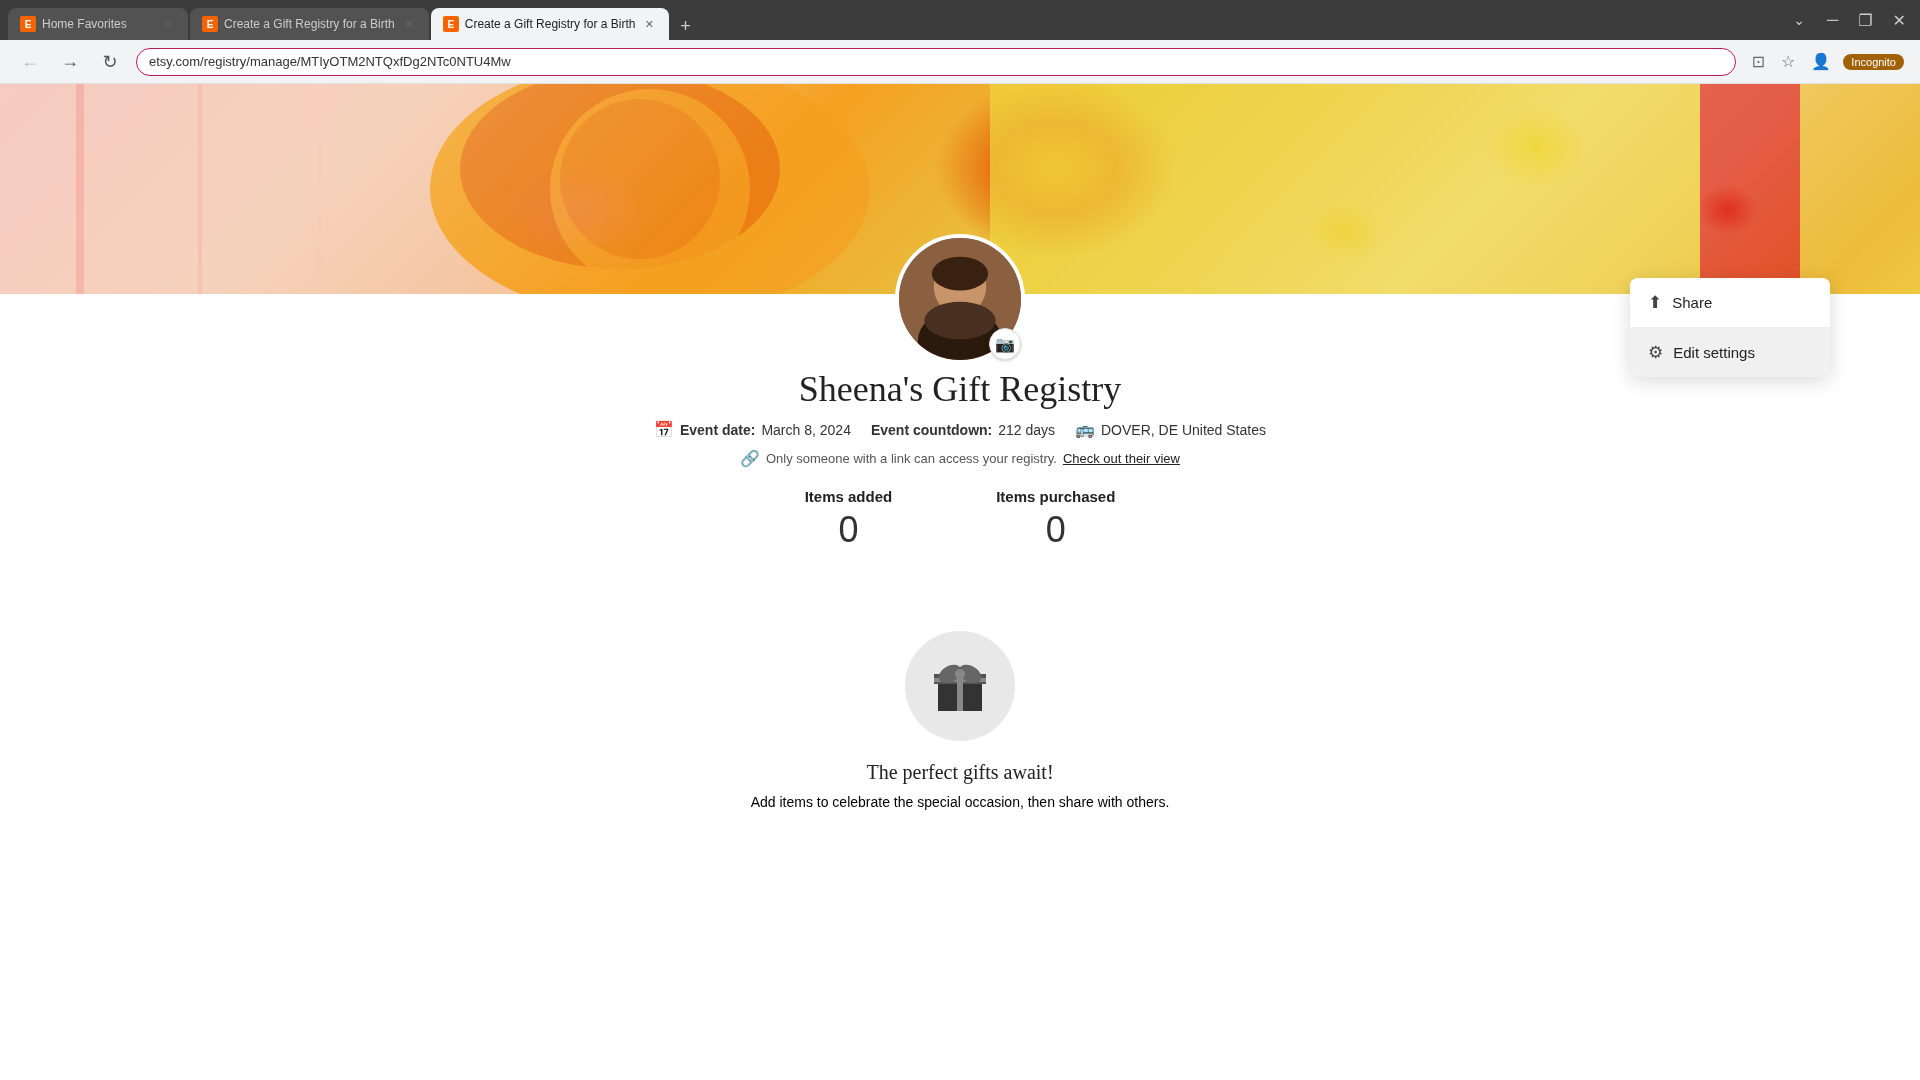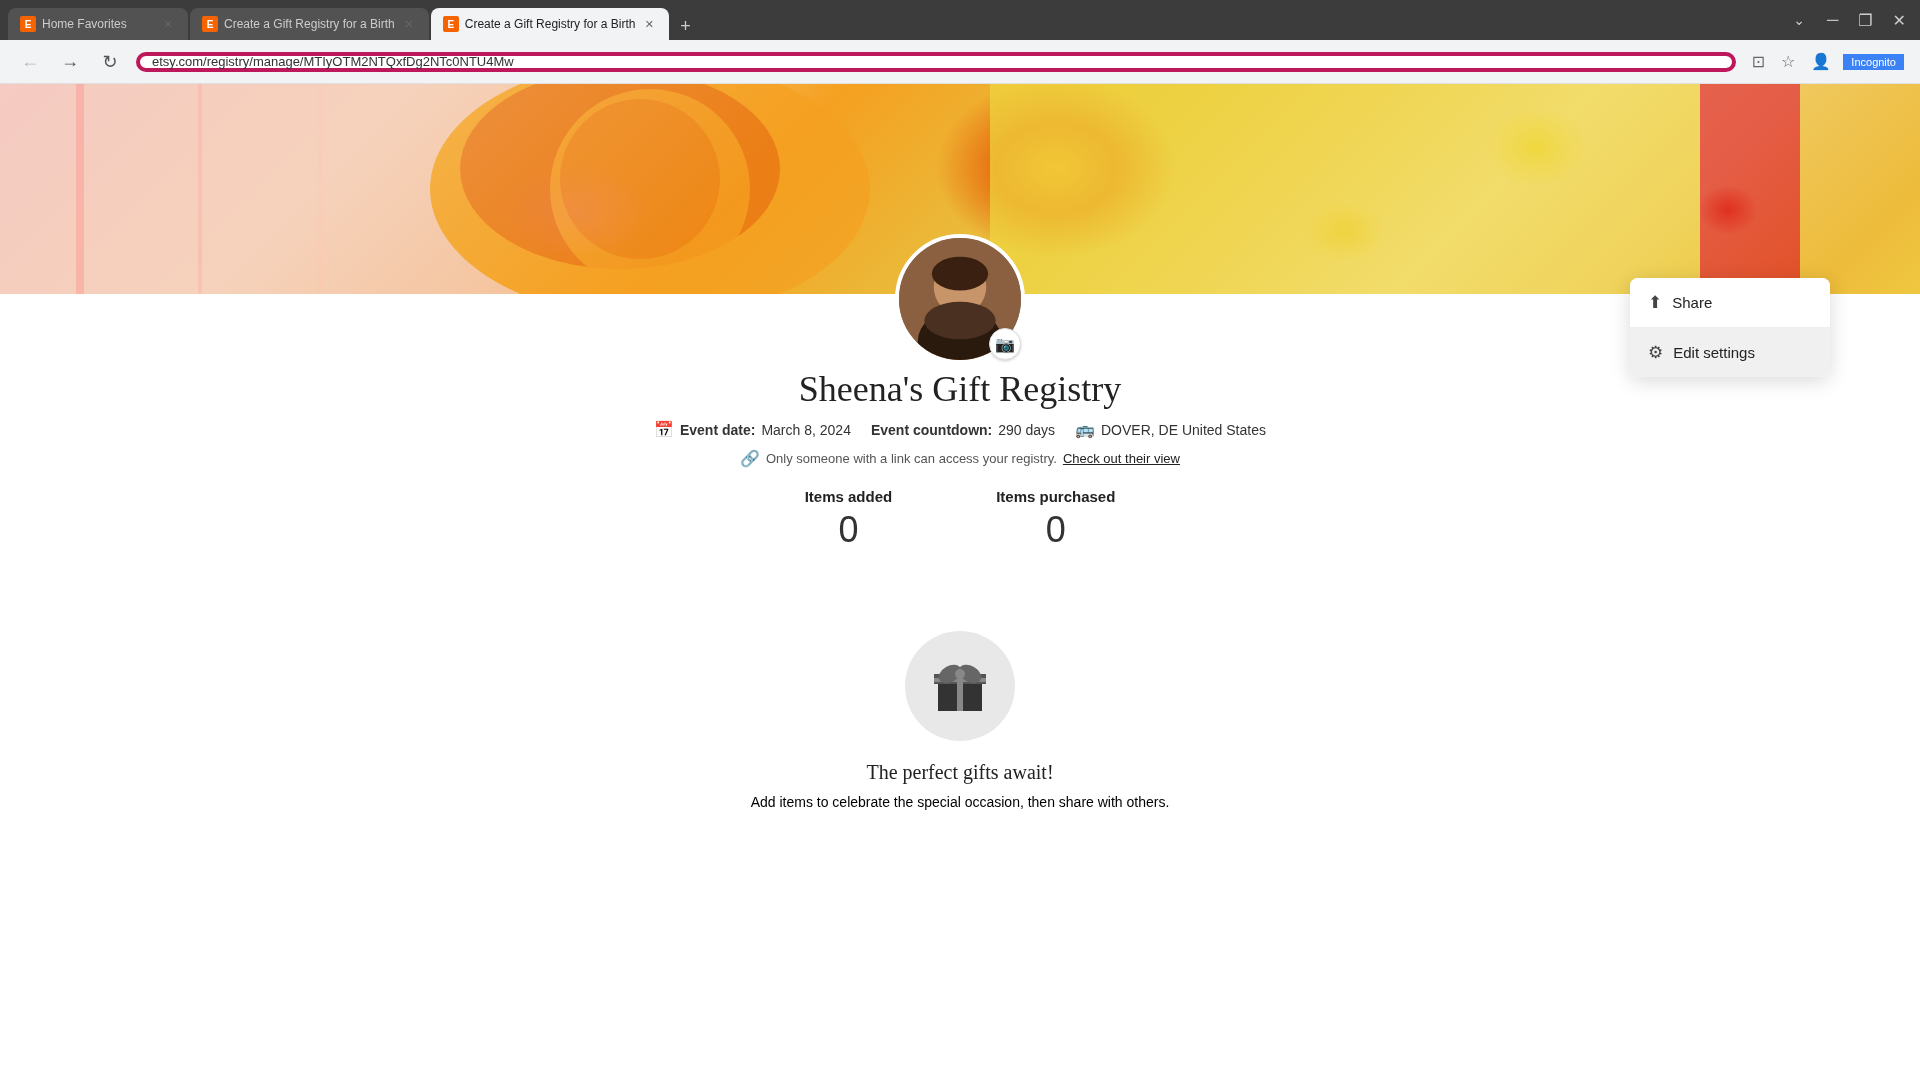--- a/index.html
+++ b/index.html
@@ -120,47 +120,47 @@
       border-radius: 50%;
       width: 28px;
       height: 28px;
       display: flex;
       align-items: center;
       justify-content: center;
     }
     .nav-btn.disabled { color: #bbb; cursor: default; }
     .address-input {
       flex: 1;
-      height: 20px;
+      height: 28px;
       background: white;
-      border: 4px solid #be185d;
+      border: 1px solid #be185d;
       border-radius: 14px;
       padding: 0 12px;
       font-size: 13px;
       color: #333;
       display: flex;
       align-items: center;
     }
     .address-icons {
       display: flex;
       gap: 8px;
       align-items: center;
     }
     .addr-icon {
       font-size: 16px;
       color: #666;
       cursor: pointer;
       padding: 4px;
     }
     .incognito-badge {
-      background: #3b82f6;
+      background: #a16207;
       color: white;
       font-size: 11px;
       padding: 2px 8px;
-      border-radius: 0;
+      border-radius: 8px;
       cursor: pointer;
     }
 
     
     .page-content {
       height: calc(1080px - 84px);
       overflow-y: auto;
       background: #fff;
       position: relative;
     }
@@ -451,21 +451,21 @@
     <h1 class="registry-title">Sheena's Gift Registry</h1>
 
     <div class="registry-meta">
       <div class="meta-item">
         <span class="meta-icon">📅</span>
         <span class="meta-bold">Event date:</span>
         <span>March 8, 2024</span>
       </div>
       <div class="meta-item">
         <span class="meta-bold">Event countdown:</span>
-        <span>290 days</span>
+        <span>212 days</span>
       </div>
       <div class="meta-item">
         <span class="meta-icon">🚌</span>
         <span>DOVER, DE United States</span>
       </div>
     </div>
 
     <div class="privacy-note">
       <span class="meta-icon">🔗</span>
       <span>Only someone with a link can access your registry.</span>

